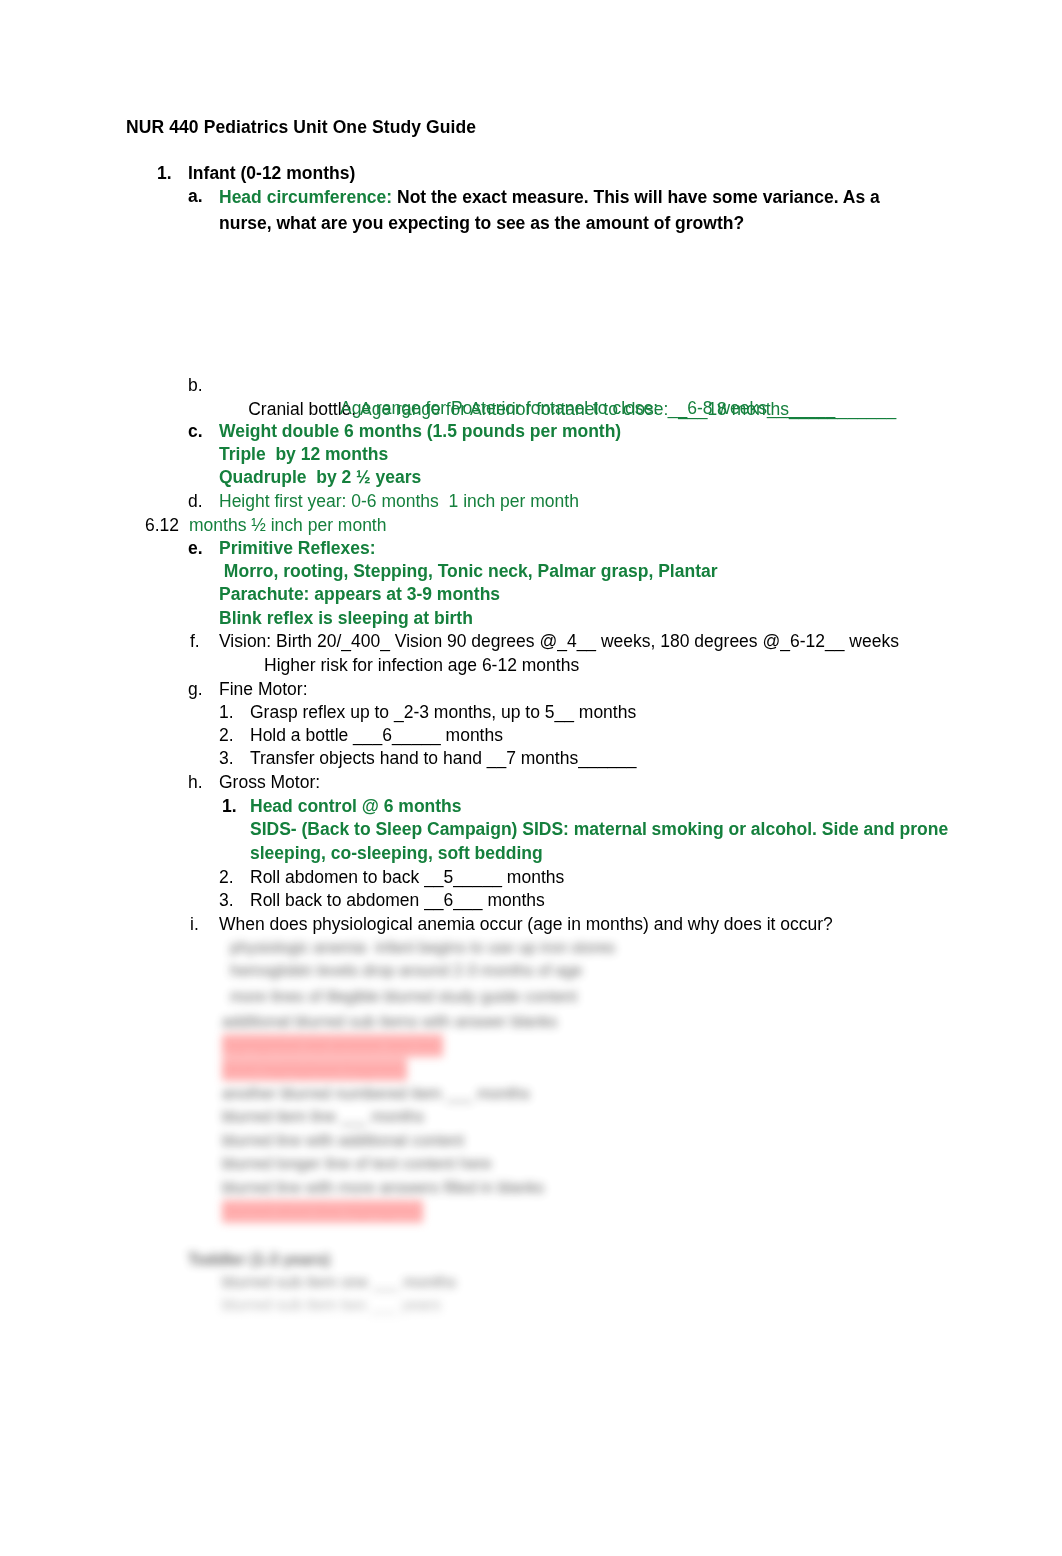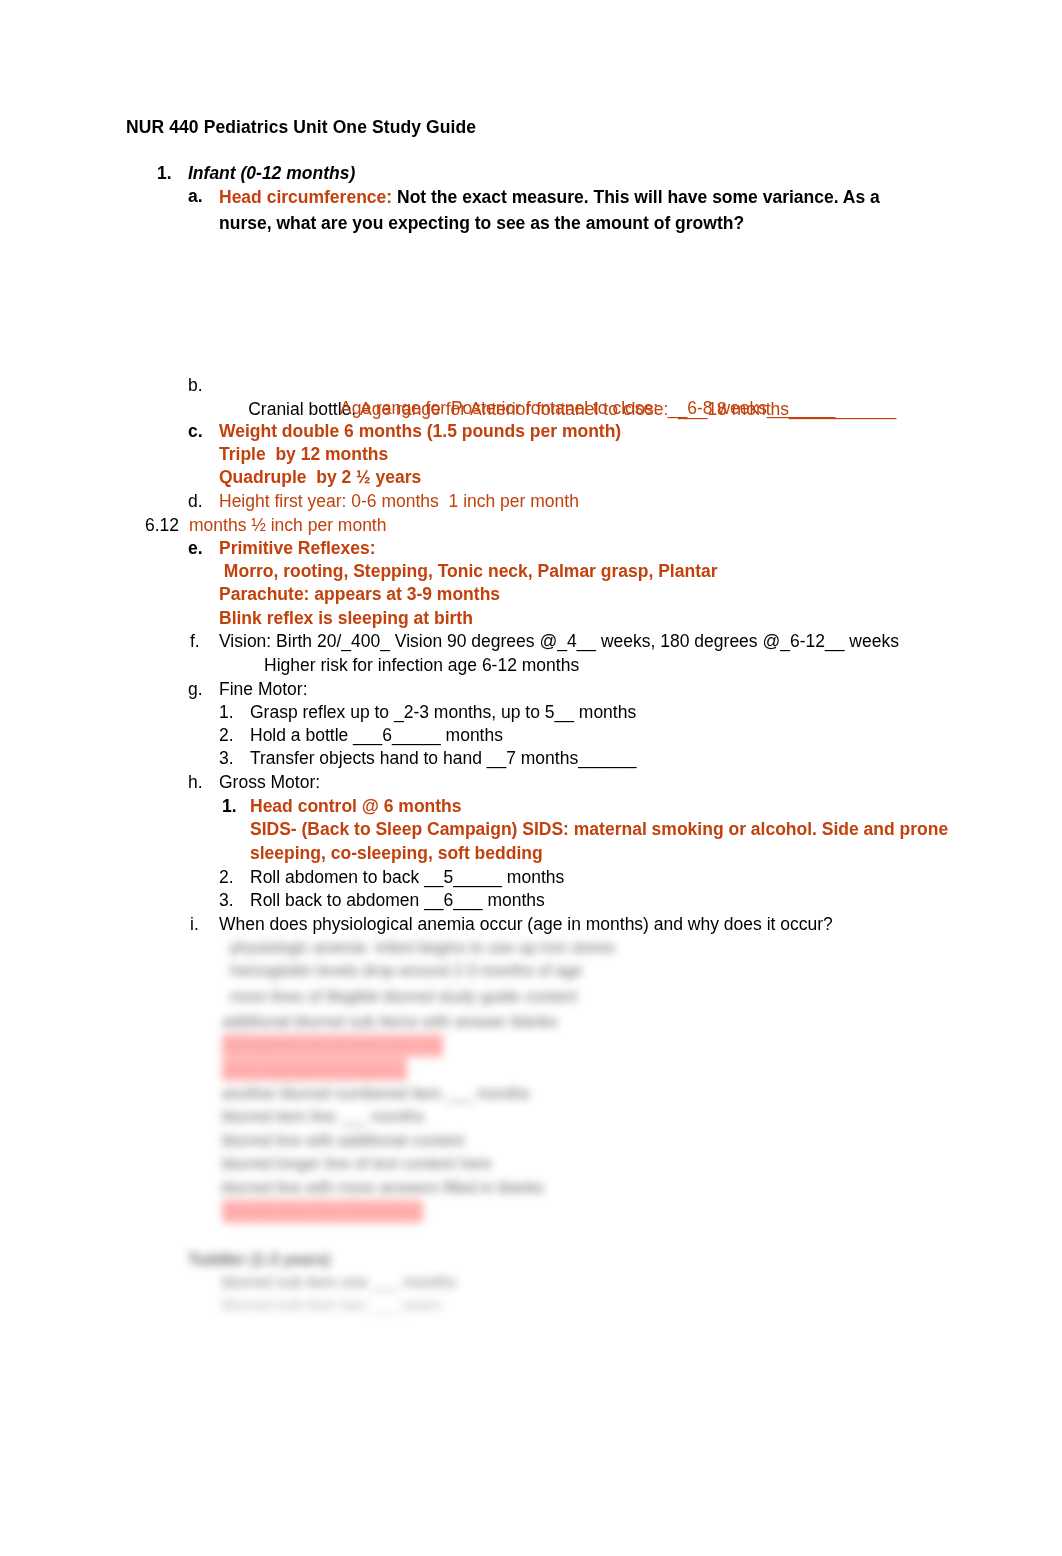--- a/index.html
+++ b/index.html
@@ -37,21 +37,21 @@
     white-space: nowrap;
   }
 
   .line {
     position: absolute;
     font-size: 17.5px;
     line-height: 23.6px;
     white-space: pre;
   }
   .bold { font-weight: bold; }
-  .red { color: #c2410c; }
+  .red { color: #15803d; }
   .blk { color: #000000; }
 
   
   .mk {
     position: absolute;
     font-size: 17.5px;
     line-height: 23.6px;
     white-space: pre;
   }
 
@@ -95,21 +95,21 @@
 </style>
 </head>
 <body>
 
 <div class="page">
   <div class="doc-body">
 
     <div class="title">NUR 440 Pediatrics Unit One Study Guide</div>
 
     <div class="mk bold" style="left:157px; top:162px;">1.</div>
-    <div class="line bold" style="left:188px; top:162px;font-style:italic;">Infant (0-12 months)</div>
+    <div class="line bold" style="left:188px; top:162px;">Infant (0-12 months)</div>
 
     <div class="mk bold" style="left:188px; top:185px;">a.</div>
     <div class="para bold" style="left:219px; top:185px; width:700px;">
       <span class="red">Head circumference:</span><span class="blk">  </span><span class="blk">Not the exact measure.  This will have some variance.  As a nurse, what are you expecting to see as the amount of growth?</span>
     </div>
 
     <div class="mk" style="left:188px; top:374px;">b.</div>
     <div class="line" style="left:219px; top:374px;">
       <span class="blk">Cranial bottle.</span><span class="blk"> </span><span class="red">Age range for Anterior fontanel to close:  ___18 months___________</span>
     </div>

